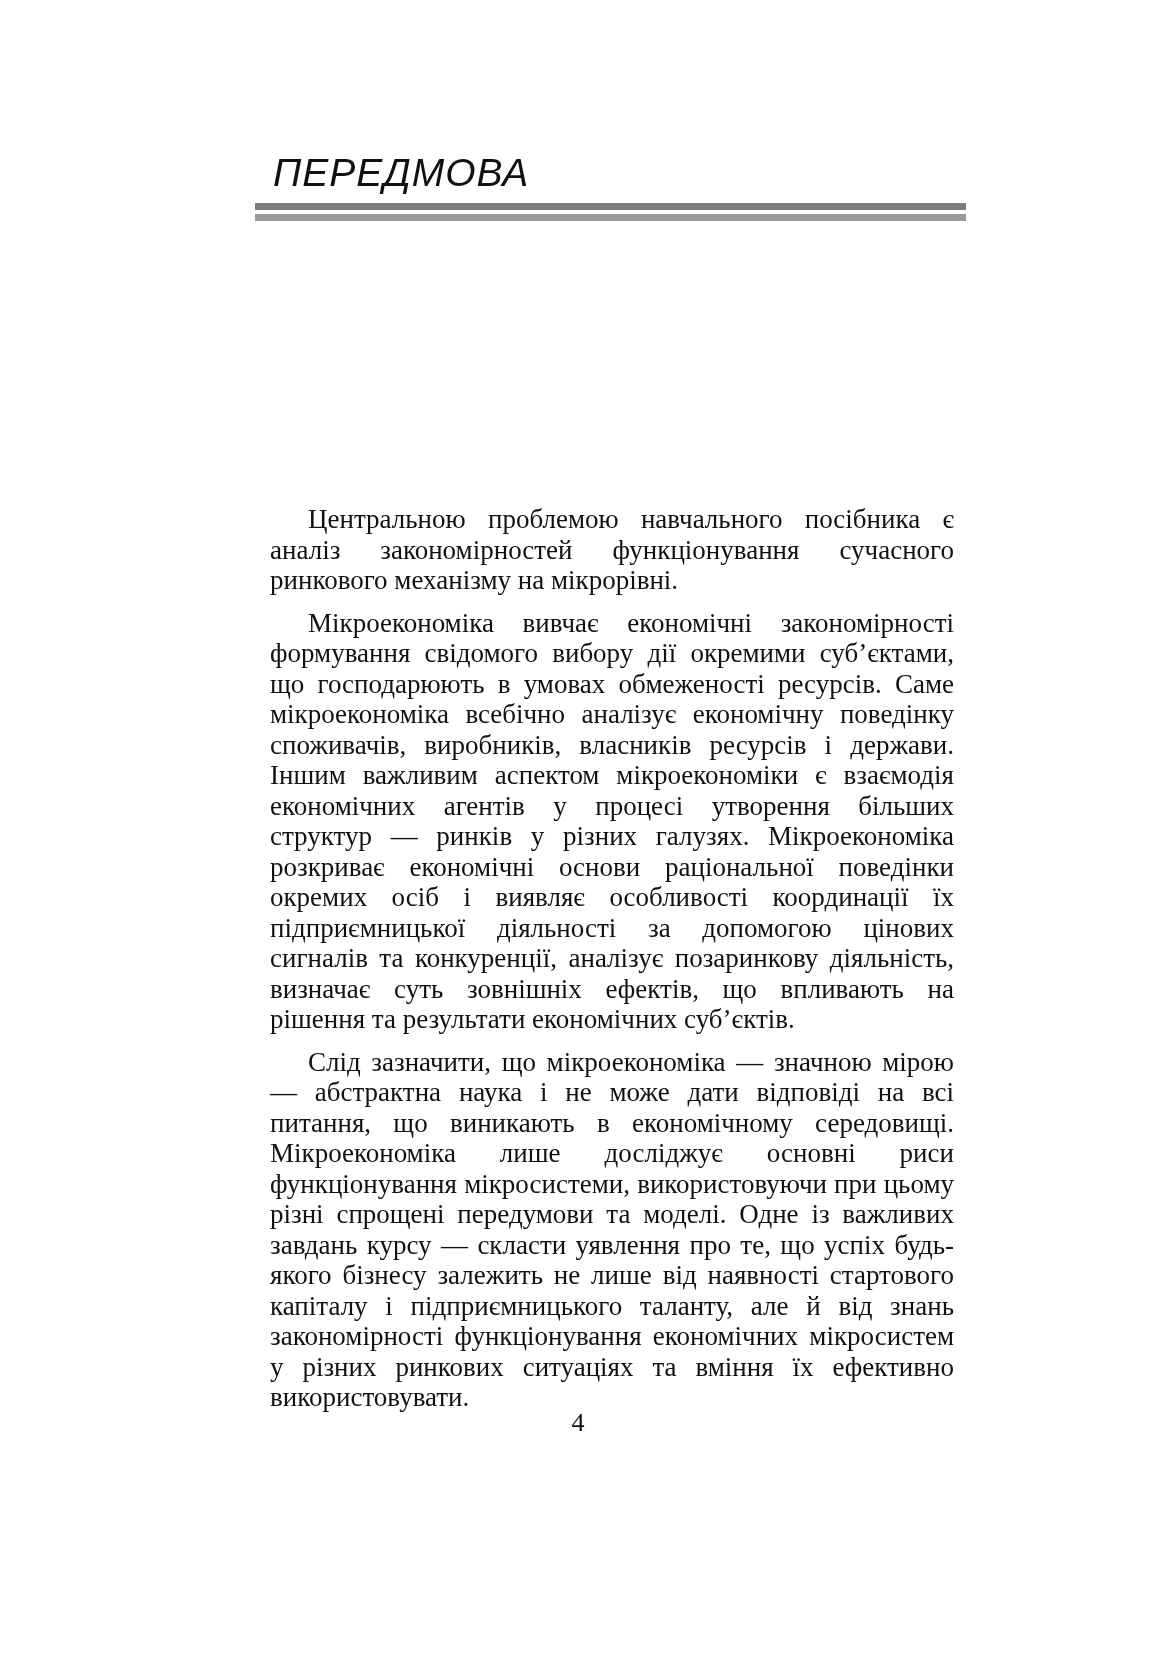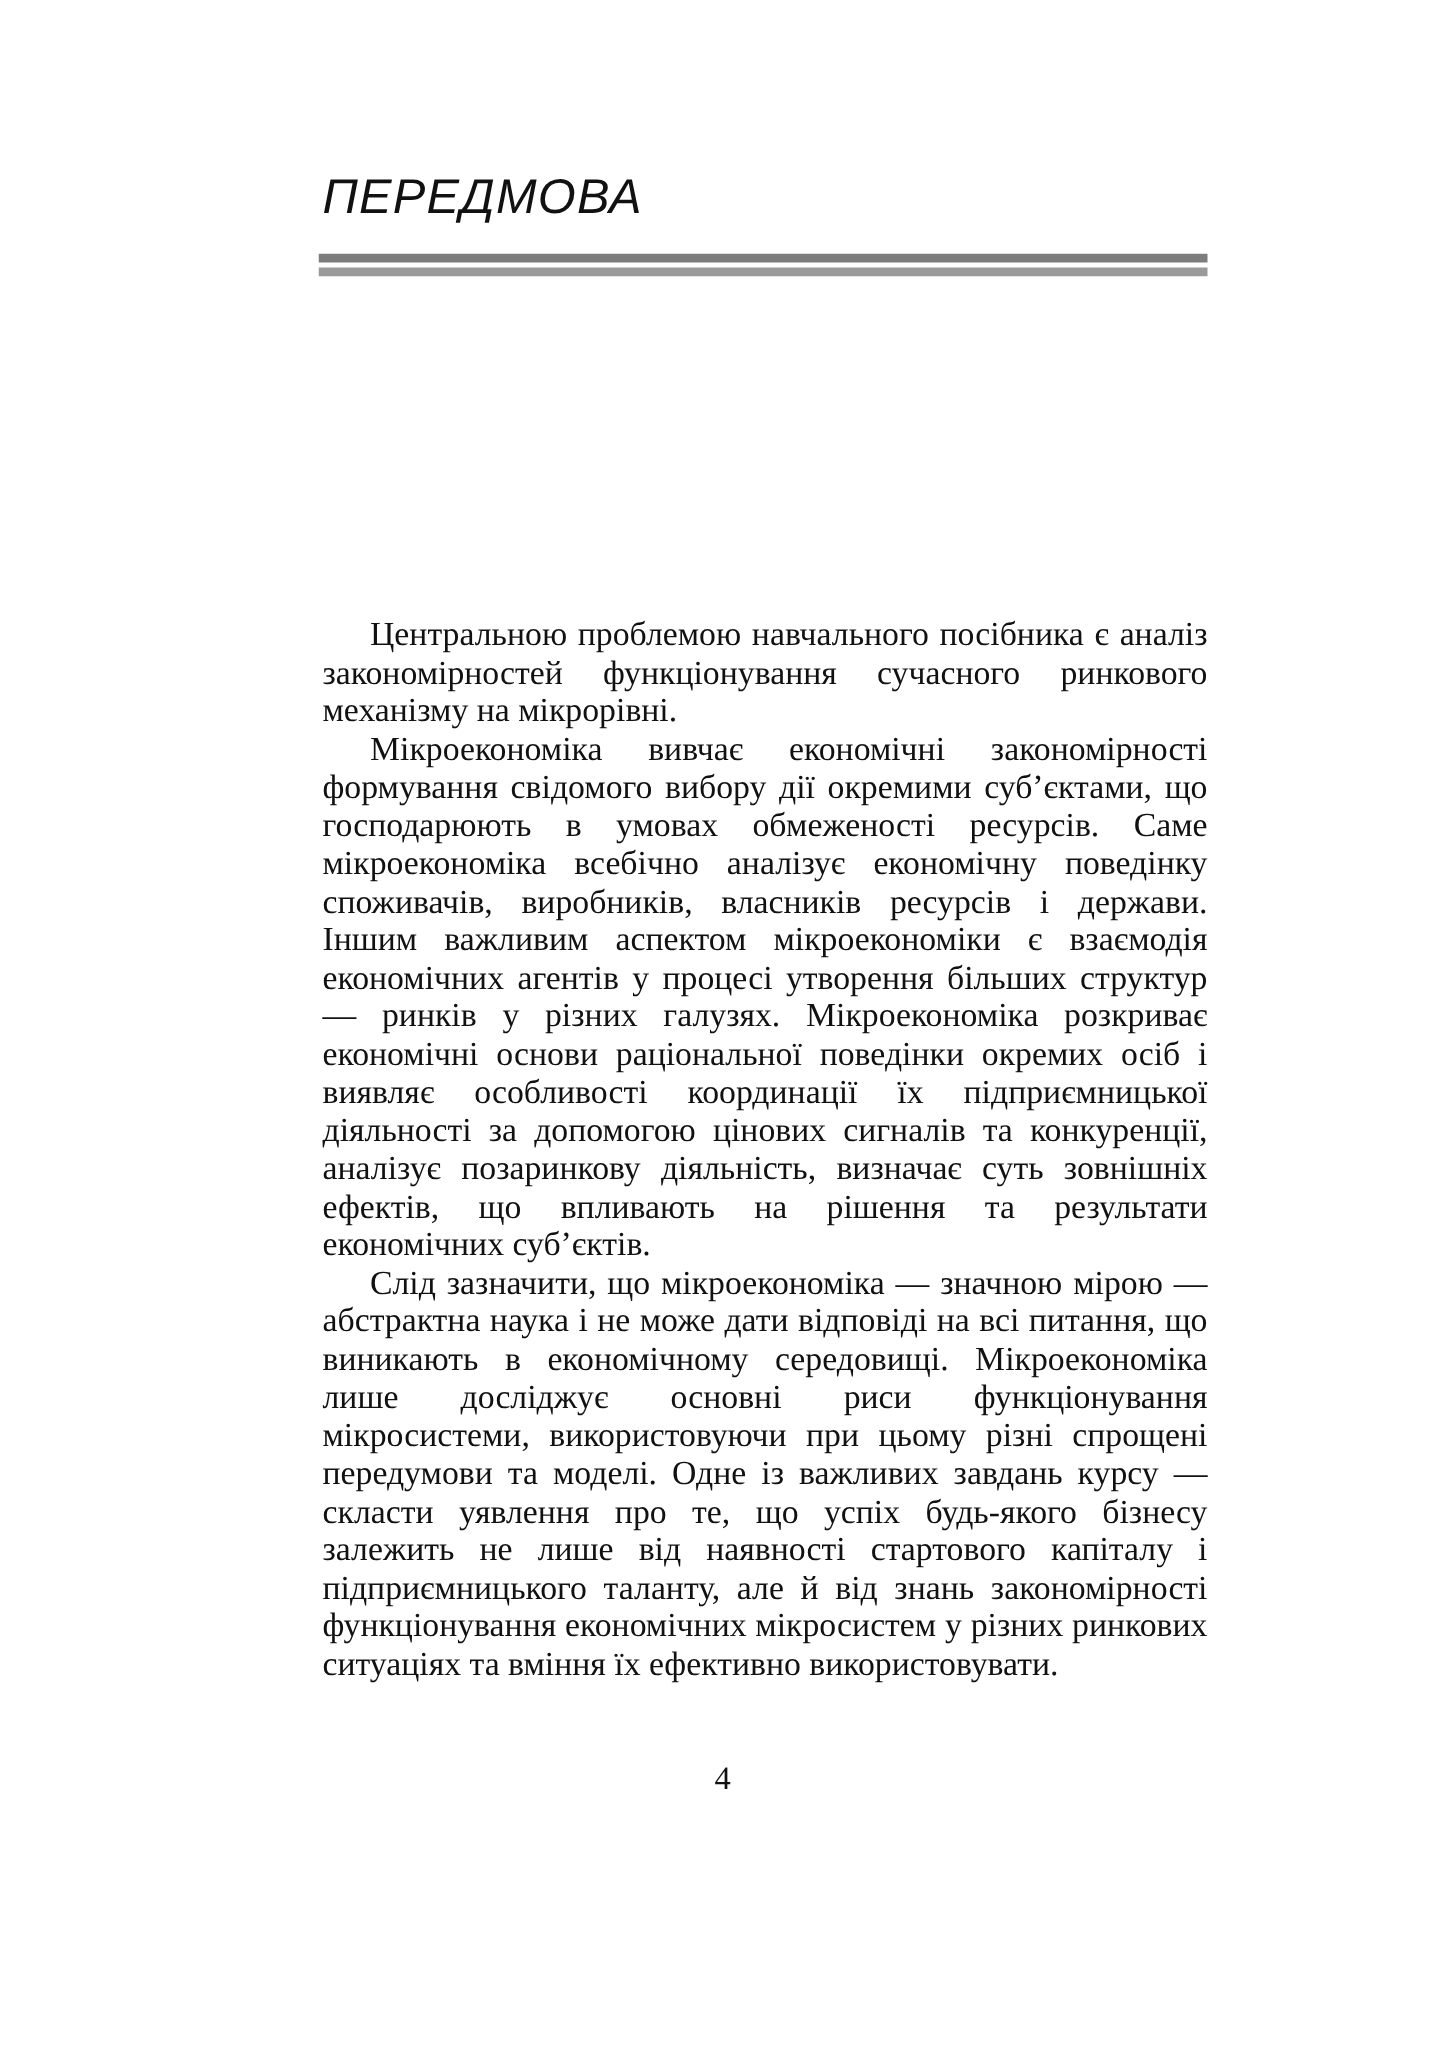--- a/index.html
+++ b/index.html
@@ -18,21 +18,21 @@
   .page {
     position: relative;
     width: 1158px;
     height: 1654px;
     background: #ffffff;
   }
   .chapter-title {
     position: absolute;
     left: 258px;
     top: 136px;
-    margin: 0;
+    margin: 15px;
     font-family: "Liberation Sans", sans-serif;
     font-style: italic;
     font-weight: normal;
     font-size: 39px;
     letter-spacing: 1px;
     color: #111111;
   }
   .double-rule {
     position: absolute;
     left: 255px;
@@ -55,21 +55,21 @@
     position: absolute;
     left: 258px;
     top: 492px;
     width: 708px;
     font-size: 27px;
     line-height: 30.5px;
     text-align: justify;
     color: #111111;
   }
   .body-text p {
-    margin: 0;
+    margin: 12px;
     padding: 0;
     text-indent: 38px;
   }
   .page-number {
     position: absolute;
     left: 258px;
     top: 1408px;
     width: 640px;
     text-align: center;
     font-size: 26px;

